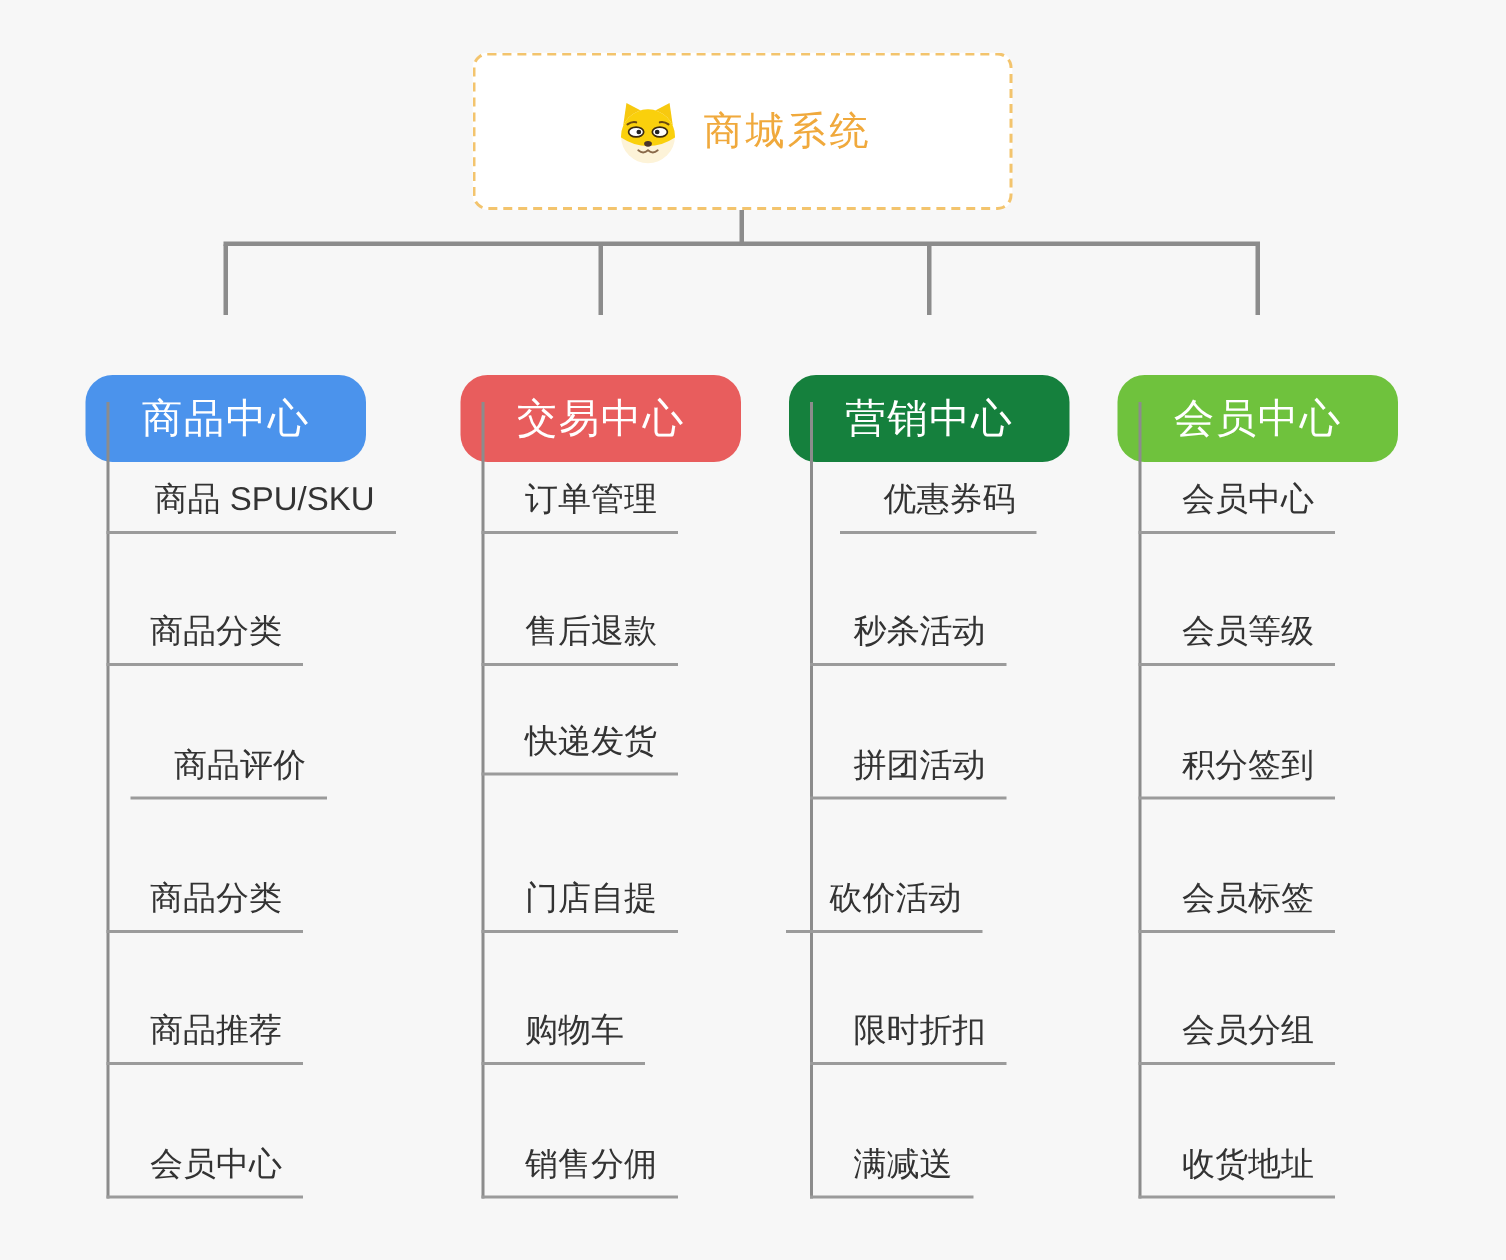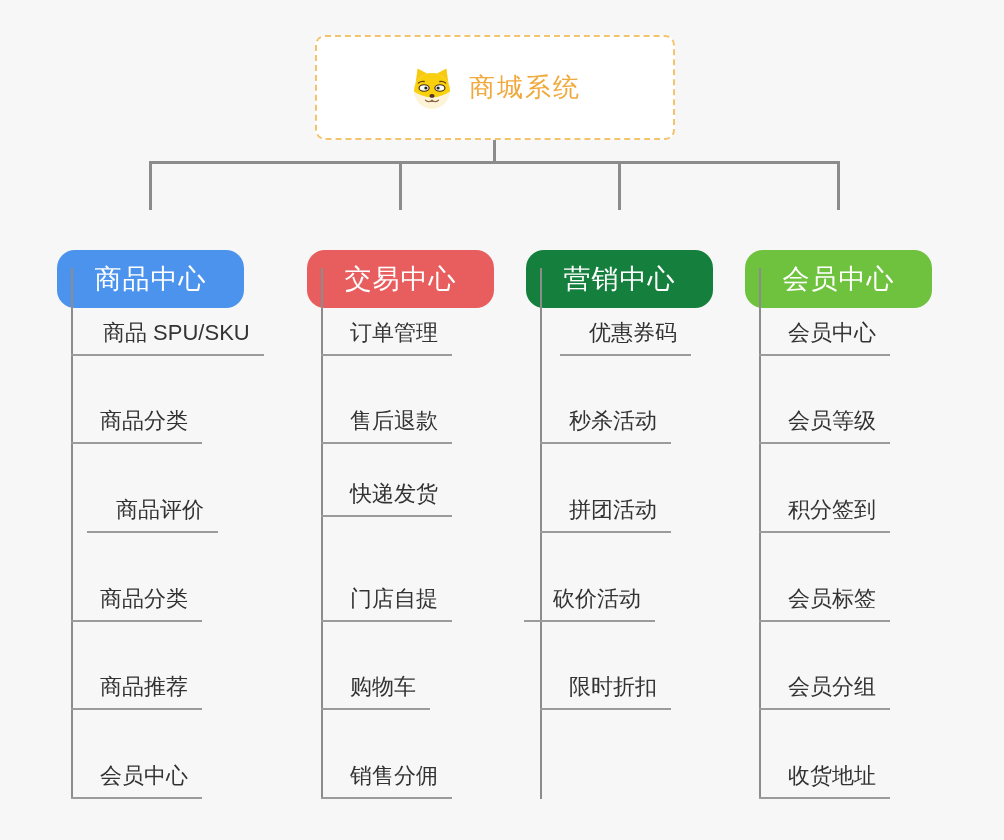--- a/index.html
+++ b/index.html
@@ -123,20 +123,21 @@
   <div class="leaf" style="left:321px; top:480px;">快递发货</div>
   <div class="leaf" style="left:321px; top:585px;">门店自提</div>
   <div class="leaf" style="left:321px; top:673px;">购物车</div>
   <div class="leaf" style="left:321px; top:762px;">销售分佣</div>
 
   <div class="leaf" style="left:540px; top:319px;margin-left:20px;">优惠券码</div>
   <div class="leaf" style="left:540px; top:407px;">秒杀活动</div>
   <div class="leaf" style="left:540px; top:496px;">拼团活动</div>
   <div class="leaf" style="left:524px; top:585px;">砍价活动</div>
   <div class="leaf" style="left:540px; top:673px;">限时折扣</div>
+  <div class="leaf" style="left:540px; top:762px;">满减送</div>
 
   <div class="leaf" style="left:759px; top:319px;">会员中心</div>
   <div class="leaf" style="left:759px; top:407px;">会员等级</div>
   <div class="leaf" style="left:759px; top:496px;">积分签到</div>
   <div class="leaf" style="left:759px; top:585px;">会员标签</div>
   <div class="leaf" style="left:759px; top:673px;">会员分组</div>
   <div class="leaf" style="left:759px; top:762px;">收货地址</div>
 
 </div>
 

